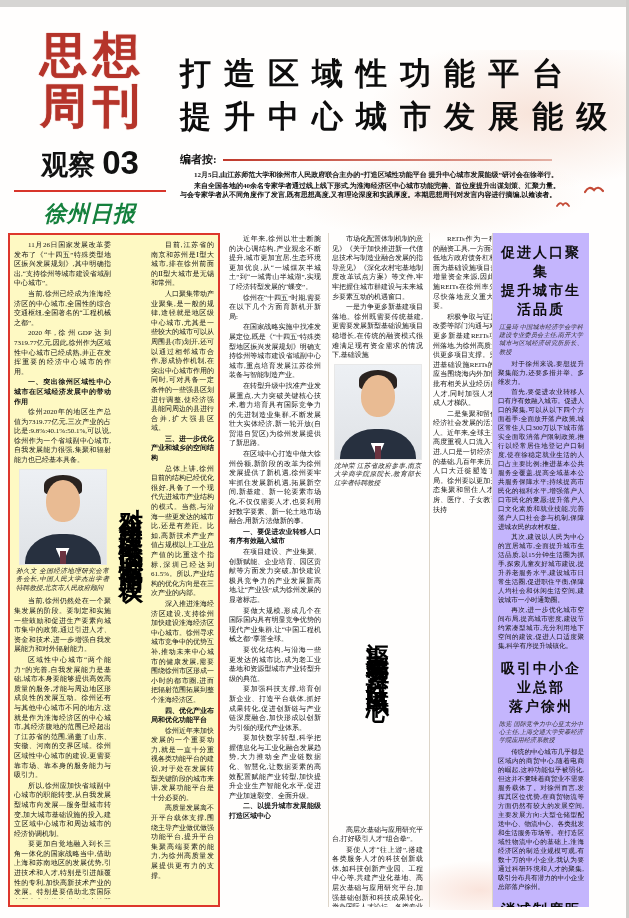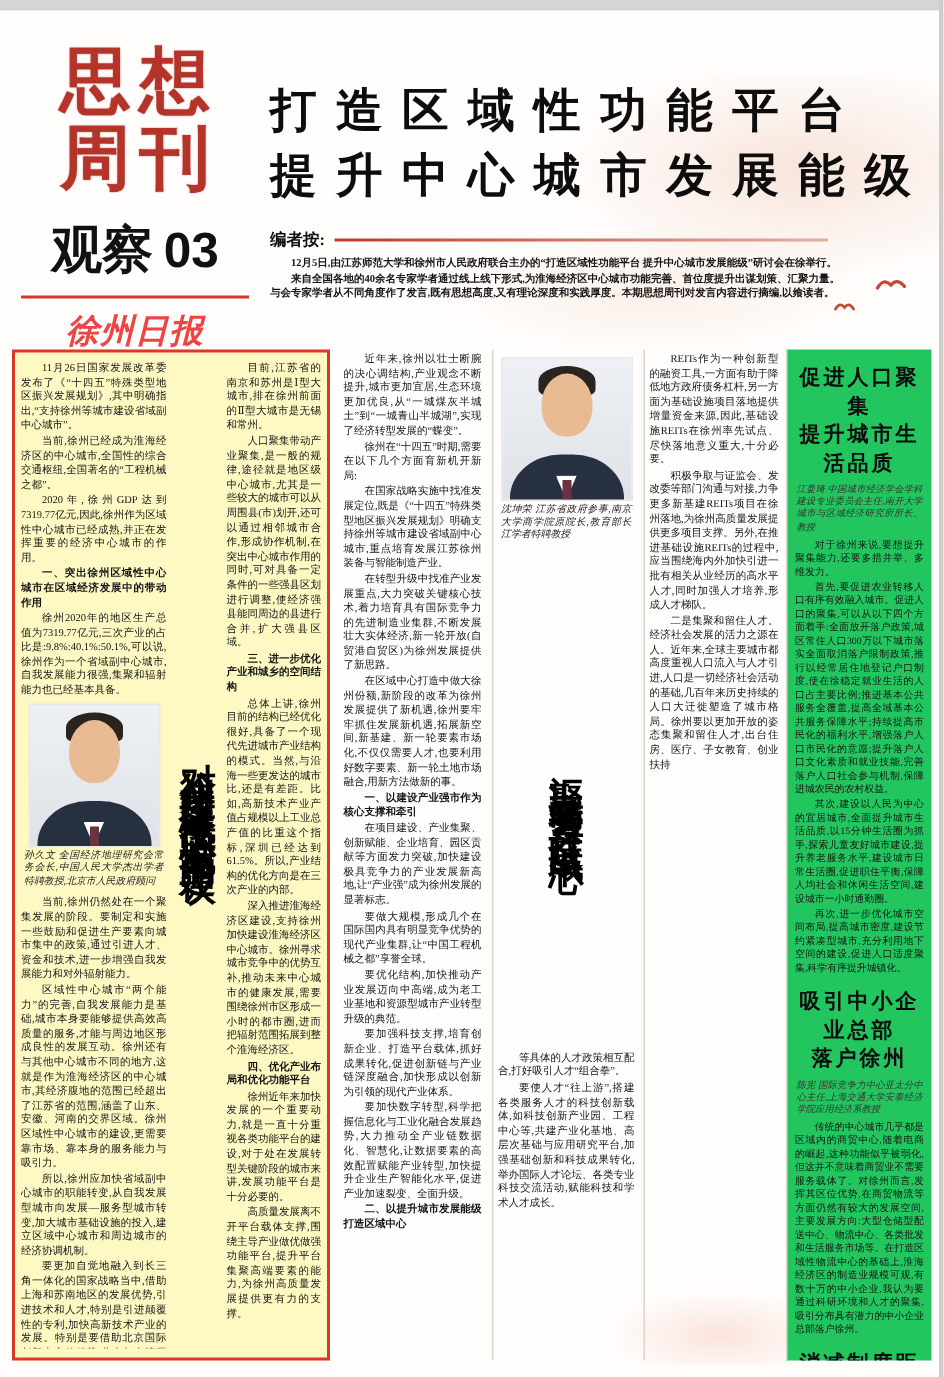--- a/index.html
+++ b/index.html
@@ -16,24 +16,24 @@
           background:radial-gradient(ellipse at 50% 50%,rgba(238,190,160,.22),rgba(238,190,160,0) 72%);}
   .wash-3{left:400px;top:860px;width:160px;height:50px;
           background:radial-gradient(ellipse at 50% 60%,rgba(235,150,120,.25),rgba(235,150,120,0) 70%);}
 
   
   .masthead{position:absolute;left:12px;top:30px;width:156px;text-align:center;}
   .seal{width:106px;margin:0 auto;display:grid;grid-template-columns:53px 53px;}
   .seal span{font-size:47px;line-height:51px;font-weight:900;color:#b5342a;
              font-family:"Liberation Serif",serif;text-shadow:0 0 1px #b5342a;}
   .section-row{margin-top:12px;display:flex;justify-content:center;align-items:baseline;gap:7px;}
-  .section{font-family:"Liberation Sans","DejaVu Sans",sans-serif;font-weight:700;font-size:34px;}
+  .section{font-family:"Liberation Sans","DejaVu Sans",sans-serif;font-weight:700;font-size:27px;}
   .page-no{font-family:"Liberation Sans","DejaVu Sans",sans-serif;font-weight:700;font-size:33px;text-align:center;}
   .m-rule{border:none;border-top:2px solid #d8352b;margin:7px 2px;}
-  .paper-name{color:#ef4444;font-size:22px;font-weight:900;font-style:italic;letter-spacing:1px;}
+  .paper-name{color:#15803d;font-size:22px;font-weight:900;font-style:italic;letter-spacing:1px;}
   .date-line{font-size:8.5px;font-weight:700;margin-top:5px;font-family:"Liberation Sans",sans-serif;}
   .credits{font-size:6.8px;color:#222;margin-top:2px;font-family:"Liberation Sans",sans-serif;}
   .organizer{font-size:8px;font-weight:600;margin:2px 0;font-family:"Liberation Sans",sans-serif;}
 
   
   .header{position:absolute;left:180px;top:52px;width:442px;}
   .headline{font-weight:900;font-size:31px;line-height:43px;letter-spacing:.42em;
             white-space:nowrap;color:#0d0d0d;}
   .note-row{margin-top:14px;display:flex;align-items:center;gap:6px;padding-right:70px;}
   .note-label{font-size:11px;font-weight:700;white-space:nowrap;text-align:right;}
@@ -79,21 +79,21 @@
   
   .mid-col{position:absolute;top:0;height:674px;overflow:hidden;padding:2px 3px;box-sizing:border-box;}
   .mid-a{left:218px;width:98px;}
   .mid-b{left:320px;width:98px;border-left:1px solid #ddd5c8;}
   .mid-c{left:421px;width:93px;border-left:1px solid #ddd5c8;}
   .mid-vtitle-wrap{text-align:center;margin:8px 0;}
   .mid-vtitle{display:inline-block;writing-mode:vertical-rl;font-size:23px;font-weight:900;
               letter-spacing:4px;height:318px;color:#000;}
 
   
-  .sidebar{position:absolute;left:516px;top:0;width:97px;height:674px;background:#22c55e;
+  .sidebar{position:absolute;left:484px;top:0;width:97px;height:674px;background:#c4b5fd;
            border-left:1px solid #ddd5c8;box-sizing:border-box;padding:10px 5px 4px;overflow:hidden;}
   .sb-article{margin-bottom:9px;}
   .sb-title{font-weight:900;font-size:14px;letter-spacing:2px;text-align:center;
             line-height:19px;color:#0d0d0d;}
   .sb-author{font-size:6.2px;font-style:italic;color:#333;line-height:8.2px;margin:4px 1px 3px;
              text-align:justify;}
   .sb-body .para{font-size:6.6px;line-height:9px;text-indent:2em;text-align:justify;
                  margin:0 0 1px;color:#141414;}
 </style>
 </head>
@@ -185,43 +185,47 @@
           <p class="para">高质量发展离不开平台载体支撑,围绕主导产业做优做强功能平台,提升平台集聚高端要素的能力,为徐州高质量发展提供更有力的支撑。</p>
         </div>
     </div>
 
     <div class="mid-col mid-a col-text">
         <p class="para">近年来,徐州以壮士断腕的决心调结构,产业观念不断提升,城市更加宜居,生态环境更加优良,从“一城煤灰半城土”到“一城青山半城湖”,实现了经济转型发展的“蝶变”。</p>
         <p class="para">徐州在“十四五”时期,需要在以下几个方面育新机开新局:</p>
         <p class="para">在国家战略实施中找准发展定位,既是《“十四五”特殊类型地区振兴发展规划》明确支持徐州等城市建设省域副中心城市,重点培育发展江苏徐州装备与智能制造产业。</p>
         <p class="para">在转型升级中找准产业发展重点,大力突破关键核心技术,着力培育具有国际竞争力的先进制造业集群,不断发展壮大实体经济,新一轮开放(自贸港自贸区)为徐州发展提供了新思路。</p>
         <p class="para">在区域中心打造中做大徐州份额,新阶段的改革为徐州发展提供了新机遇,徐州要牢牢抓住发展新机遇,拓展新空间,新基建、新一轮要素市场化,不仅仅需要人才,也要利用好数字要素、新一轮土地市场融合,用新方法做新的事。</p>
-        <p class="para subhead">一、以建设产业强市作为核心支撑和牵引</p>
+        <p class="para subhead">一、要促进农业转移人口有序有效融入城市</p>
         <p class="para">在项目建设、产业集聚、创新赋能、企业培育、园区贡献等方面发力突破,加快建设极具竞争力的产业发展新高地,让“产业强”成为徐州发展的显著标志。</p>
         <p class="para">要做大规模,形成几个在国际国内具有明显竞争优势的现代产业集群,让“中国工程机械之都”享誉全球。</p>
-        <p class="para">要优化结构,加快推动产业发展迈向中高端,成为老工业基地和资源型城市产业转型升级的典范。</p>
+        <p class="para">要优化结构,与沿海一些更发达的城市比,成为老工业基地和资源型城市产业转型升级的典范。</p>
         <p class="para">要加强科技支撑,培育创新企业、打造平台载体,抓好成果转化,促进创新链与产业链深度融合,加快形成以创新为引领的现代产业体系。</p>
         <p class="para">要加快数字转型,科学把握信息化与工业化融合发展趋势,大力推动全产业链数据化、智慧化,让数据要素的高效配置赋能产业转型,加快提升企业生产智能化水平,促进产业加速裂变、全面升级。</p>
         <p class="para subhead">二、以提升城市发展能级打造区域中心</p>
       </div>
 
     <div class="mid-col mid-b col-text">
+      <div>
+          <p class="para">市场化配置体制机制的意见》《关于加快推进新一代信息技术与制造业融合发展的指导意见》《深化农村宅基地制度改革试点方案》等文件,牢牢把握住城市群建设与未来城乡要素互动的机遇窗口。</p>
+          <p class="para">一是力争更多新基建项目落地。徐州既需要传统基建,更需要发展新型基础设施项目稳增长,在传统的融资模式很难满足现有资金需求的情况下,基础设施</p>
+        </div>
       <div class="photo">
         <div class="hair"></div>
         <div class="head"></div>
         <div class="suit"></div>
         <div class="shirt"></div>
         <div class="tie"></div>
       </div>
       <div class="caption">沈坤荣 江苏省政府参事,南京大学商学院原院长,教育部长江学者特聘教授</div>
       <div class="mid-vtitle-wrap">
         <div class="mid-vtitle">汇聚高端要素 打造区域中心</div>
       </div>
       <div>
-          <p class="para">等具体的人才政策相互配合,打好吸引人才“组合拳”。</p>
+          <p class="para">高层次基础与应用研究平台,打好吸引人才“组合拳”。</p>
           <p class="para">要使人才“往上游”,搭建各类服务人才的科技创新载体,如科技创新产业园、工程中心等,共建产业化基地、高层次基础与应用研究平台,加强基础创新和科技成果转化,举办国际人才论坛、各类专业科技交流活动,赋能科技和学术人才成长。</p>
         </div>
     </div>
 
     <div class="mid-col mid-c col-text">
         <p class="para">REITs作为一种创新型的融资工具,一方面有助于降低地方政府债务杠杆,另一方面为基础设施项目落地提供增量资金来源,因此,基础设施REITs在徐州率先试点、尽快落地意义重大,十分必要。</p>
         <p class="para">积极争取与证监会、发改委等部门沟通与对接,力争更多新基建REITs项目在徐州落地,为徐州高质量发展提供更多项目支撑。另外,在推进基础设施REITs的过程中,应当围绕海内外加快引进一批有相关从业经历的高水平人才,同时加强人才培养,形成人才梯队。</p>
         <p class="para">二是集聚和留住人才。经济社会发展的活力之源在人。近年来,全球主要城市都高度重视人口流入与人才引进,人口是一切经济社会活动的基础,几百年来历史持续的人口大迁徙塑造了城市格局。徐州要以更加开放的姿态集聚和留住人才,出台住房、医疗、子女教育、创业扶持</p>
       </div>
 

